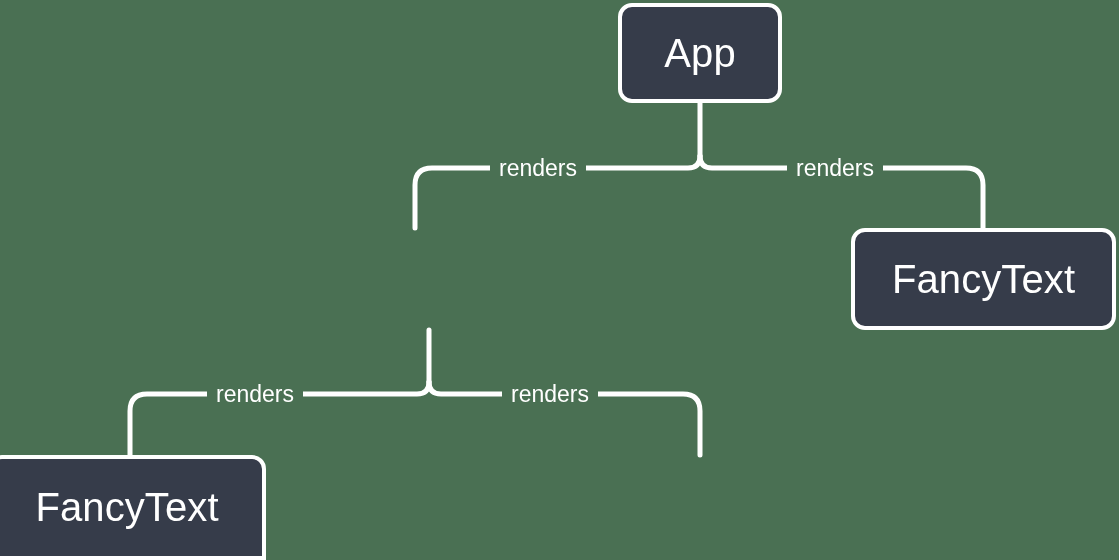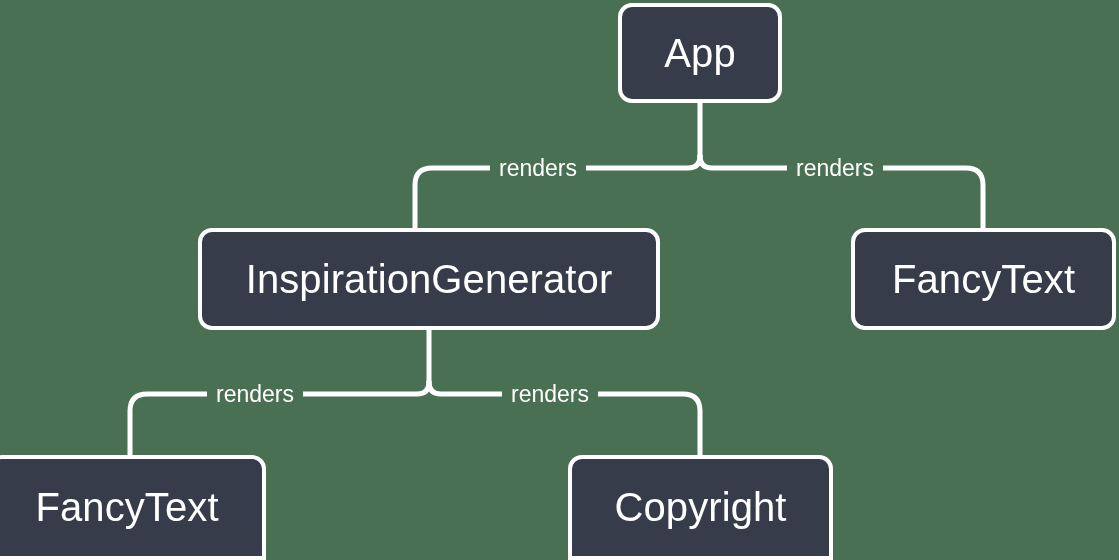--- a/index.html
+++ b/index.html
@@ -75,35 +75,29 @@
       <path d="M429 382 Q429 394 417 394 L147 394 Q130 394 130 411 L130 455"></path>
 
       <path d="M429 382 Q429 394 441 394 L683 394 Q700 394 700 411 L700 455"></path>
     </g>
   </svg>
 
   <div class="node" style="left:618px; top:3px; width:164px; height:100px;">
     <span class="node-label">App</span>
   </div>
 
-  <div class="node" style="left:198px; top:228px; width:462px; height:102px;">
-    <span class="node-label">InspirationGenerator</span>
-  </div>
 
   <div class="node" style="left:851px; top:228px; width:265px; height:102px;">
     <span class="node-label">FancyText</span>
   </div>
 
   <div class="node" style="left:-12px; top:455px; width:278px; height:105px; border-bottom-left-radius:0; border-bottom-right-radius:0;">
     <span class="node-label">FancyText</span>
   </div>
 
-  <div class="node" style="left:568px; top:455px; width:265px; height:105px; border-bottom-left-radius:0; border-bottom-right-radius:0;">
-    <span class="node-label">Copyright</span>
-  </div>
 
   <div class="edge-label" style="left:490px; top:157px;">renders</div>
 
   <div class="edge-label" style="left:787px; top:157px;">renders</div>
 
   <div class="edge-label" style="left:207px; top:383px;">renders</div>
 
   <div class="edge-label" style="left:502px; top:383px;">renders</div>
 
 </div>

